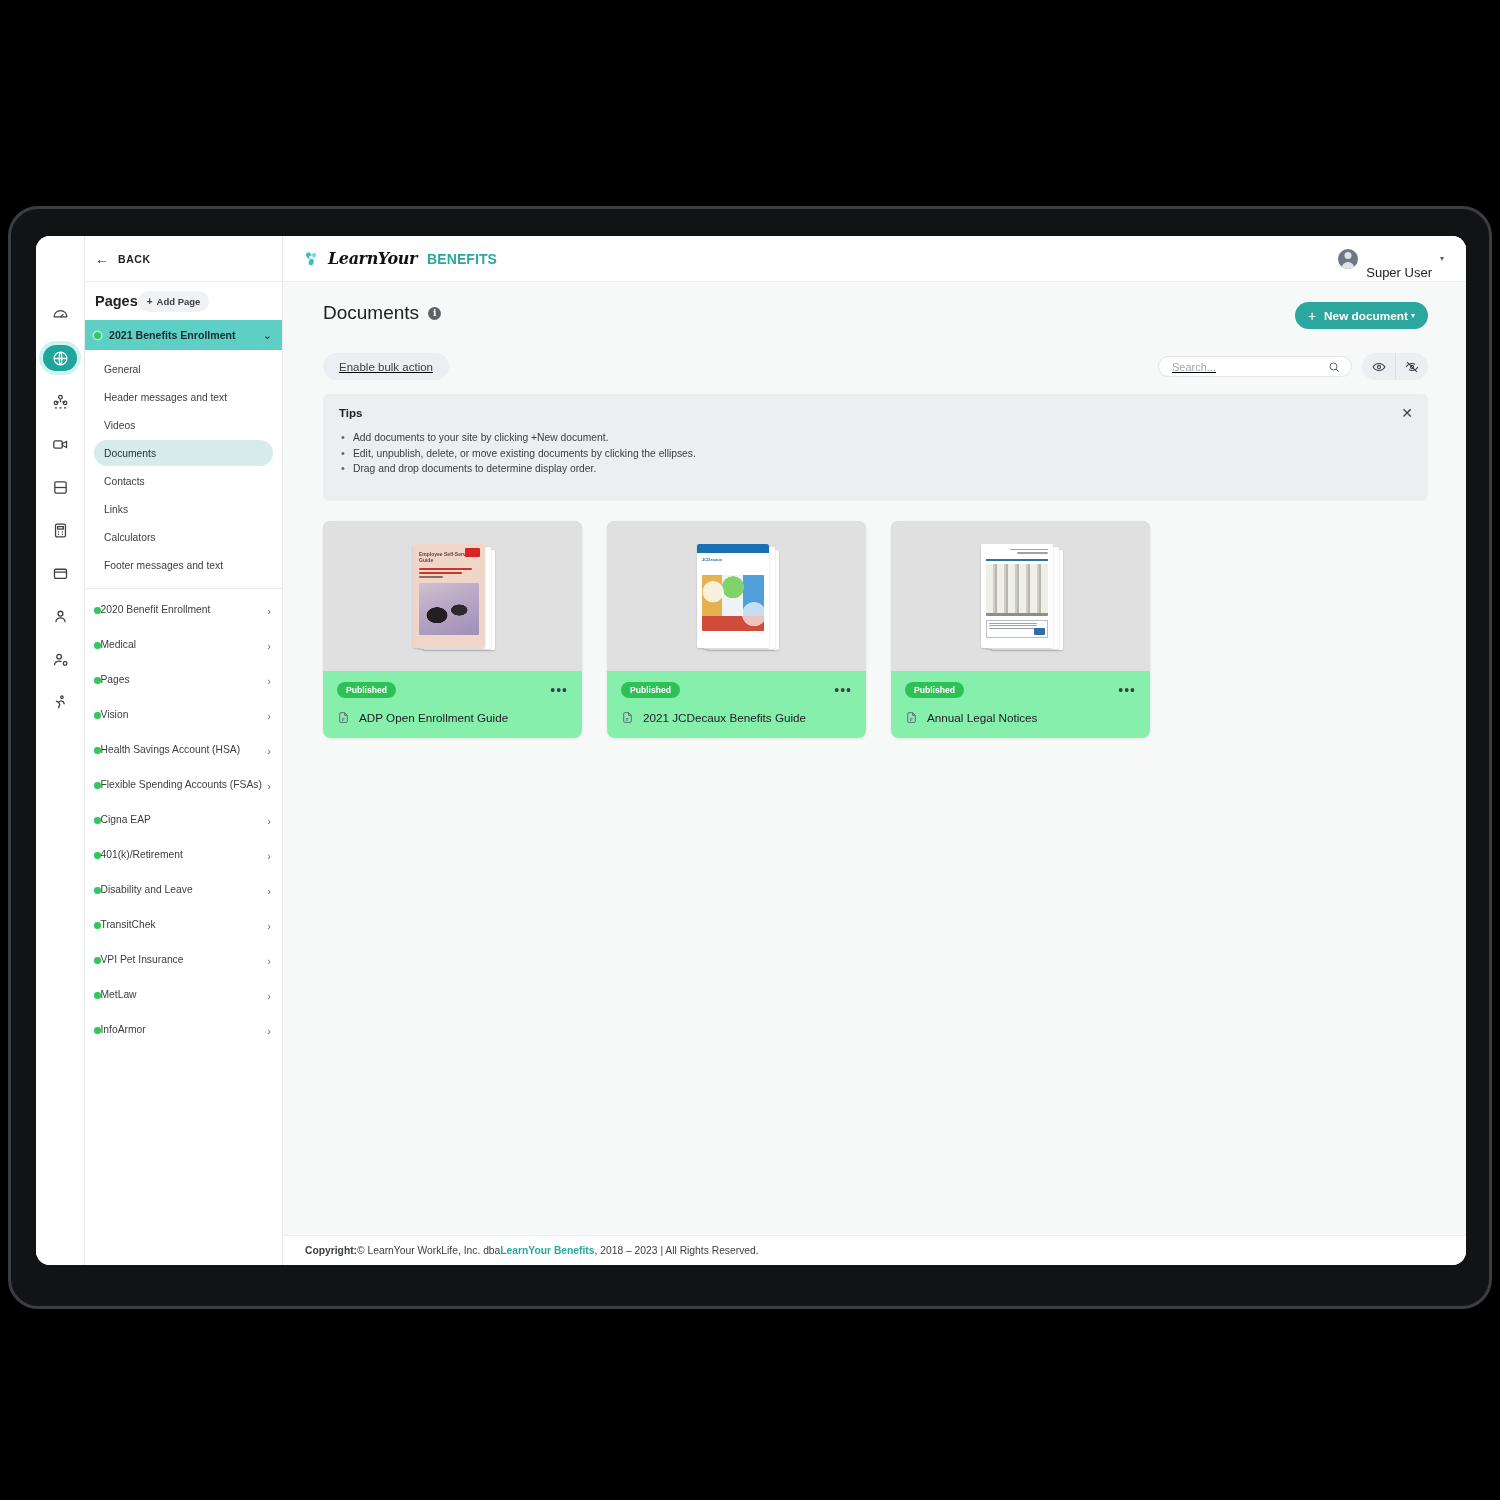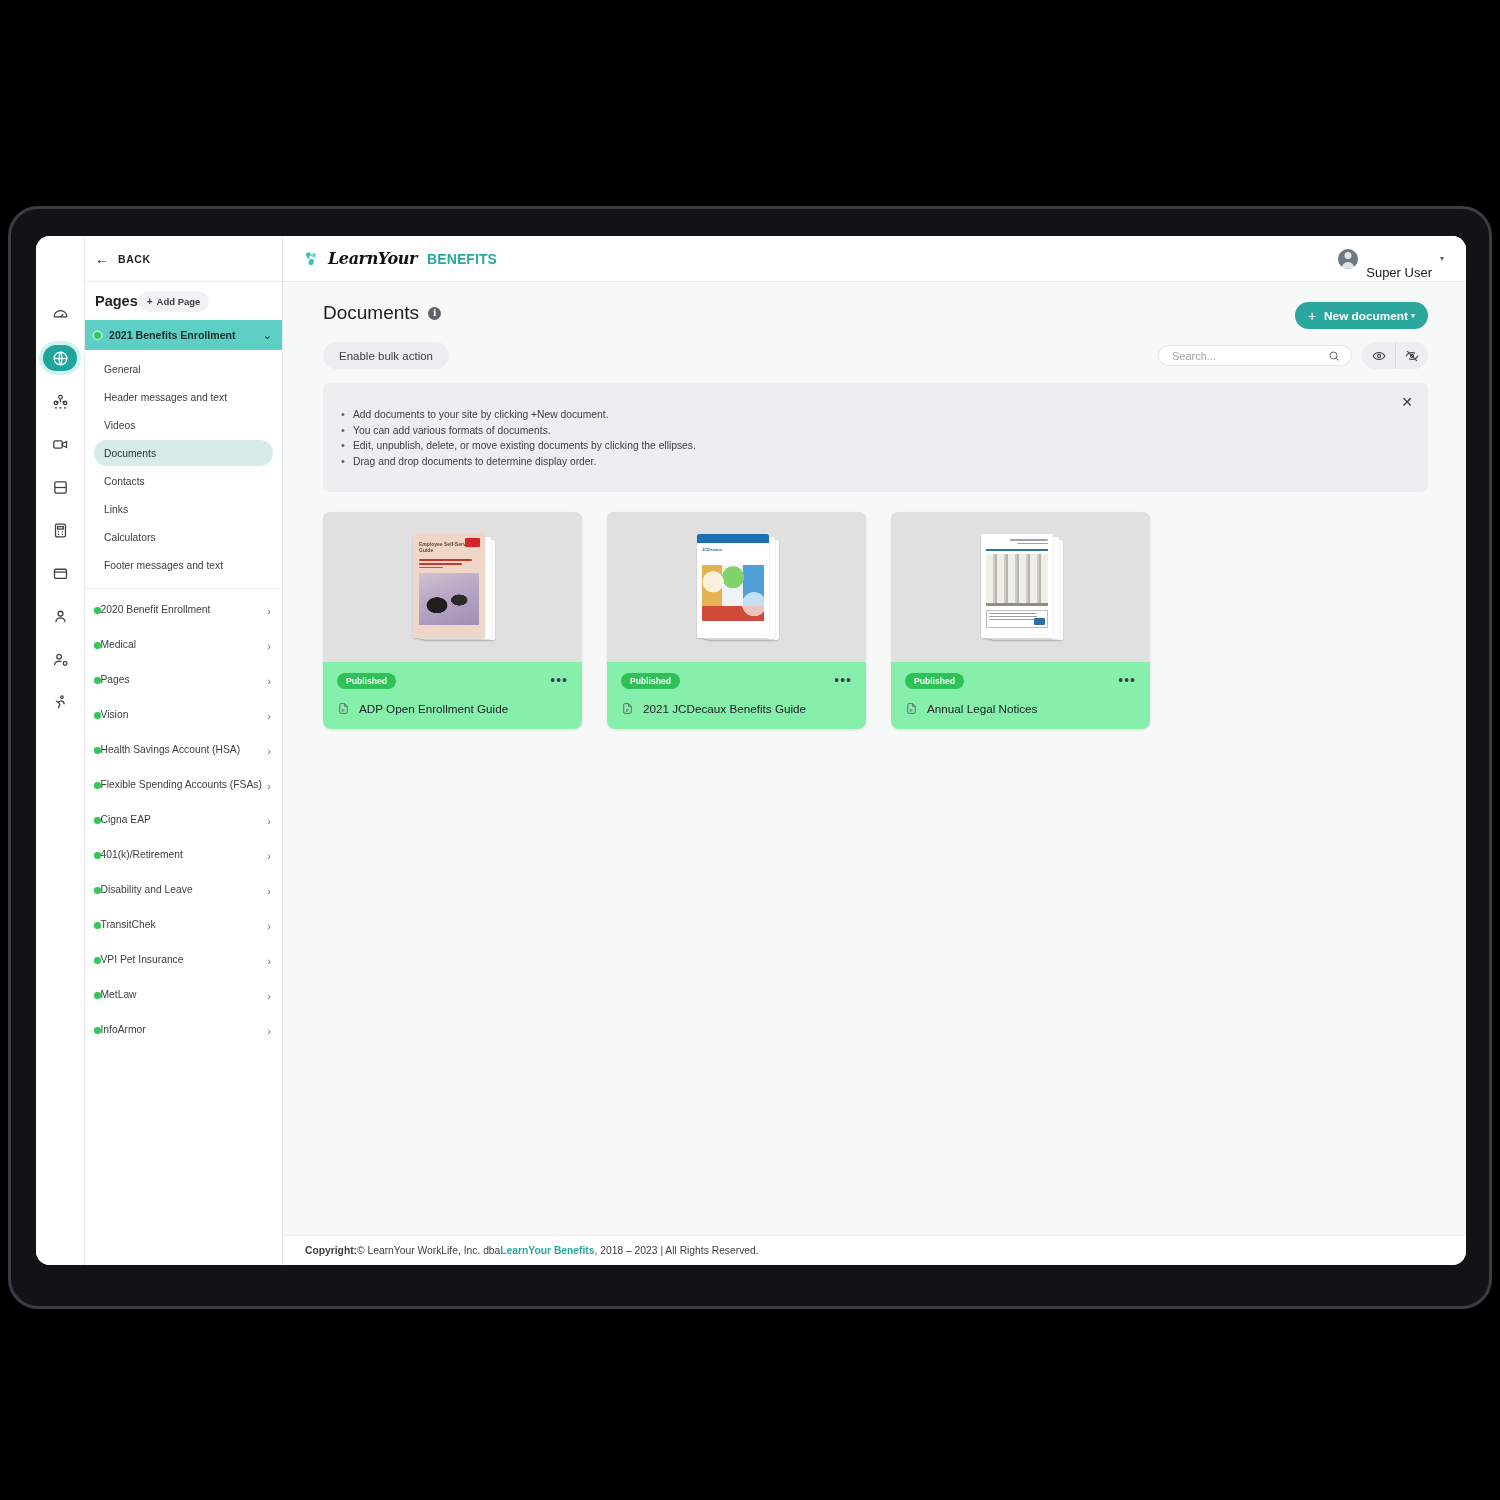--- a/index.html
+++ b/index.html
@@ -205,22 +205,22 @@
     display: flex; align-items: center;
     background: #2ba79e; border-radius: 16px; border: none;
     height: 27px; cursor: pointer; font-family: inherit;
     padding: 0 4px 0 13px;
   }
   #new-doc-btn .plus { color:#fff; font-size: 14px; margin-right: 8px; line-height:1; }
   #new-doc-btn .lbl { color:#fff; font-size: 11.8px; font-weight: 600; }
   #new-doc-btn .caret { color:#fff; font-size: 8px; padding: 0 9px 0 3px; }
 
   #tools-row {
-    margin-top: 13px;
-    display: flex; align-items: flex-end; justify-content: space-between;
+    margin-top: 24px;
+    display: flex; align-items: flex-end; justify-content: space-between; text-decoration: underline;
   }
   #bulk-btn {
     background: #eceef1; border: none; border-radius: 15px;
     height: 27px; padding: 0 16px; cursor: pointer;
     font-size: 11.5px; color: #3c4043; font-family: inherit;
   }
   #search-tools { display: flex; align-items: center; gap: 10px; }
   #search-box {
     width: 194px; height: 21px;
     border: 1px solid #e2e4e7; border-radius: 14px;
@@ -623,23 +623,23 @@
                     <path d="M2 12s3.6-6 10-6c2 0 3.7.6 5.1 1.4M22 12s-3.6 6-10 6c-2.1 0-3.9-.6-5.3-1.5"></path>
                     <circle cx="12" cy="12" r="2.7"></circle>
                     <path d="M3.5 3.5l17 17"></path>
                   </svg>
               </button>
             </div>
           </div>
         </div>
 
         <div id="tips-card">
+          <div id="tips-title">Tips</div>
           <ul id="tips-list">
               <li>Add documents to your site by clicking +New document.</li>
-              <li>You can add various formats of documents.</li>
               <li>Edit, unpublish, delete, or move existing documents by clicking the ellipses.</li>
               <li>Drag and drop documents to determine display order.</li>
             </ul>
           <button id="tips-close">✕</button>
         </div>
 
         <div id="doc-grid">
             <div class="doc-card">
               <div class="doc-thumb">
                 <div class="stack">

